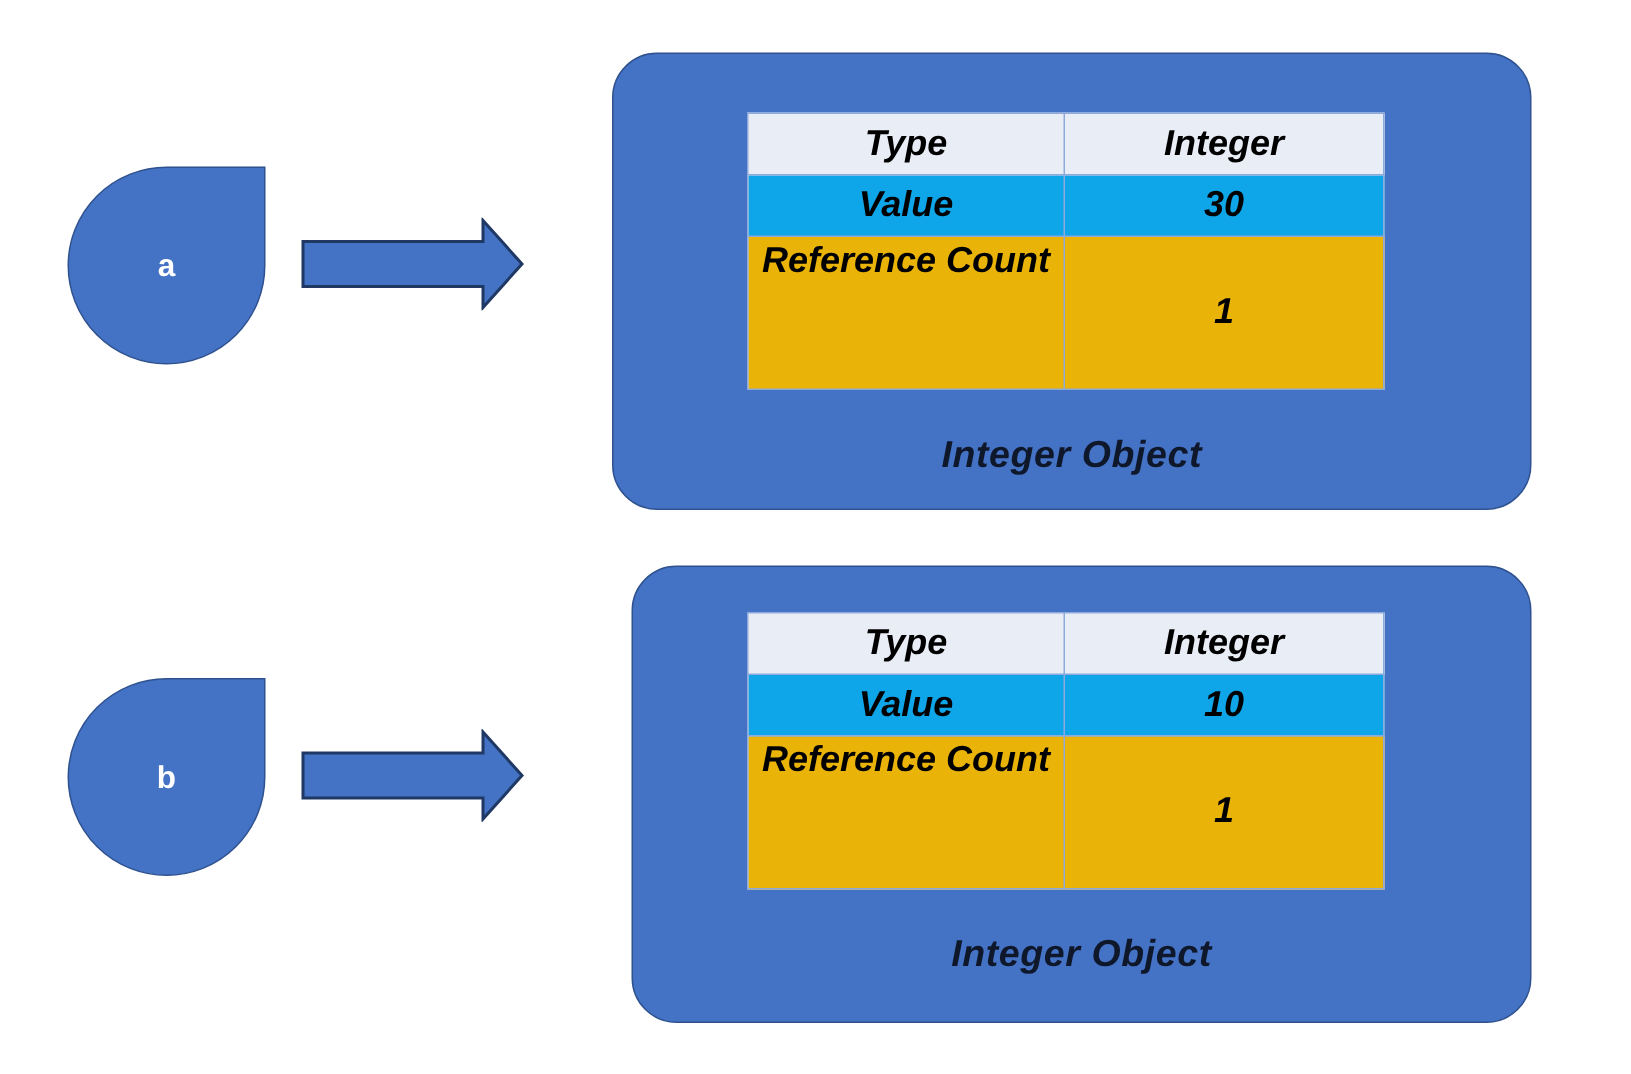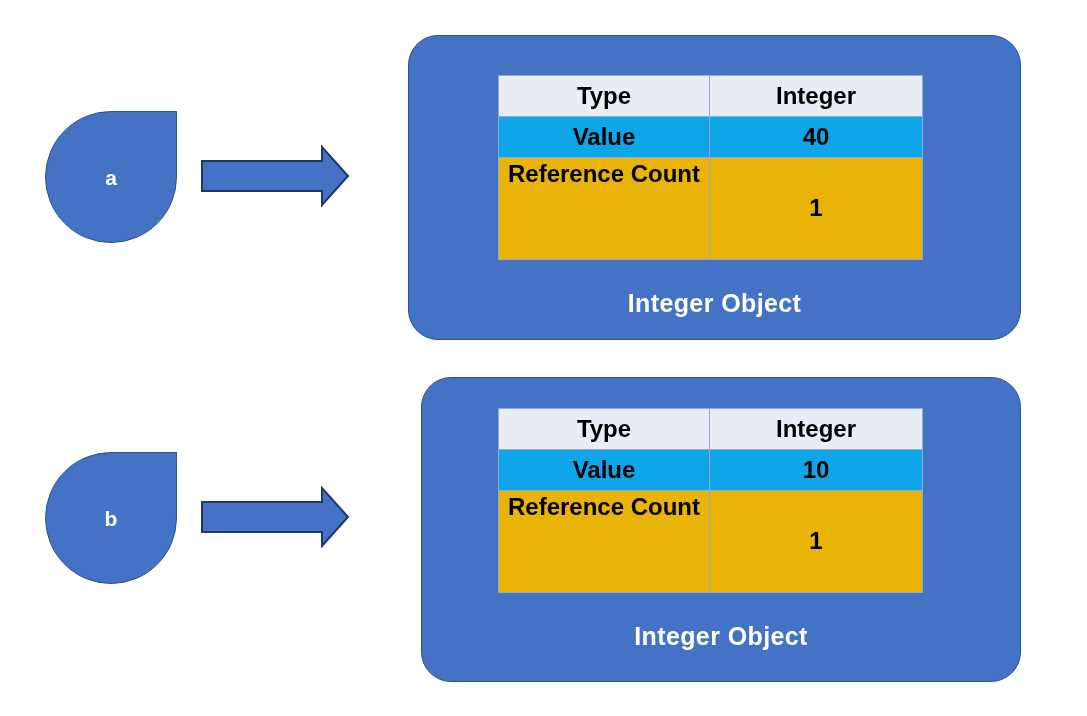--- a/index.html
+++ b/index.html
@@ -51,27 +51,28 @@
     height: 62px;
   }
 
   
   .obj-box {
     position: absolute;
     background: #4472C4;
     border: 1px solid #2F528F;
     border-radius: 30px;
     box-sizing: border-box;
+    font-style: italic;
   }
   .obj-caption {
     position: absolute;
     left: 0;
     right: 0;
     text-align: center;
-    color: #ffffff;
+    color: #0f172a;
     font-weight: bold;
     font-size: 25px;
     letter-spacing: 0.4px;
     font-family: "Liberation Sans", sans-serif;
     user-select: none;
   }
 
   
   .obj-table {
     position: absolute;
@@ -117,21 +118,21 @@
   <div class="obj-box" style="left:408px; top:35px; width:613px; height:305px;">
 
     <table class="obj-table" style="left:89px; top:39px;">
       <tbody>
         <tr class="row-a">
           <td class="k">Type</td>
           <td class="v">Integer</td>
         </tr>
         <tr class="row-b">
           <td class="k">Value</td>
-          <td class="v">40</td>
+          <td class="v">30</td>
         </tr>
         <tr class="row-c">
           <td class="k">Reference Count</td>
           <td class="v">1</td>
         </tr>
       </tbody>
     </table>
 
     <div class="obj-caption" style="top:253px;">Integer Object</div>
   </div>

